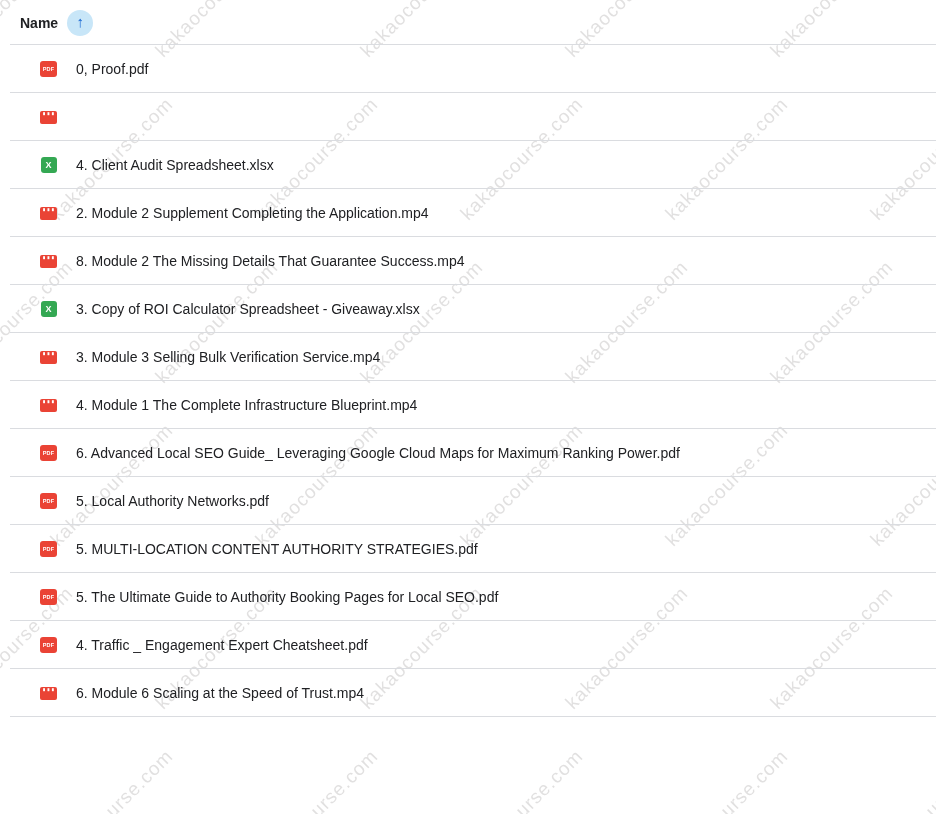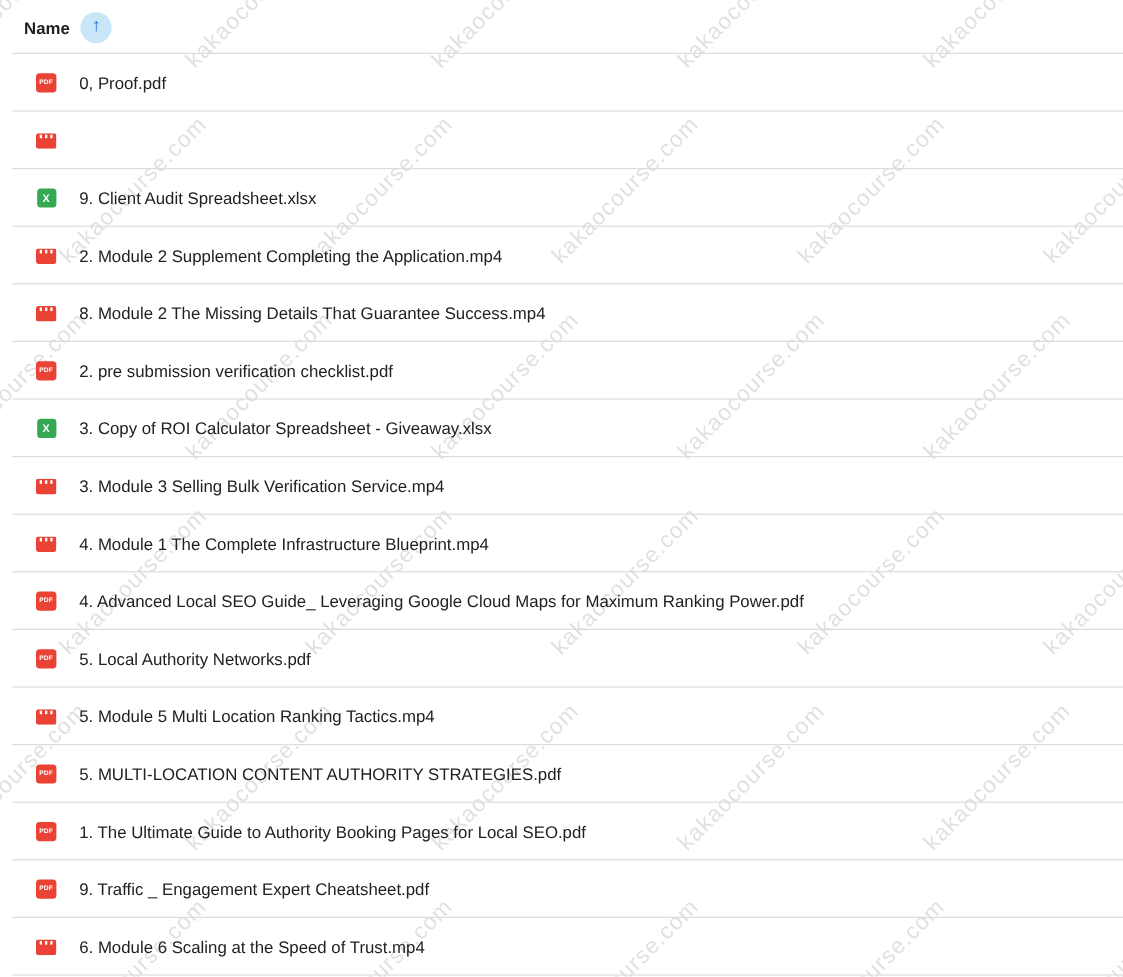--- a/index.html
+++ b/index.html
@@ -26,21 +26,21 @@
 
   
   .list-header{height:45px;display:flex;align-items:center;padding-left:20px;position:relative;}
   .list-header::after{content:"";position:absolute;left:10px;right:0;bottom:0;height:1px;background:var(--divider);}
   .col-name{font-size:14px;font-weight:700;color:var(--text);cursor:pointer;}
   .sort-btn{width:26px;height:26px;border-radius:50%;border:none;background:var(--sort-circle);
     margin-left:9px;display:flex;align-items:center;justify-content:center;cursor:pointer;padding:0;}
   .sort-arrow{color:var(--sort-arrow);font-size:15px;font-weight:700;line-height:1;transform:translateY(-1px);}
 
   
-  .row{height:48px;display:flex;align-items:center;padding-left:30px;position:relative;cursor:pointer;background:transparent;}
+  .row{height:48px;display:flex;align-items:center;padding-left:40px;position:relative;cursor:pointer;background:transparent;}
   .row::after{content:"";position:absolute;left:10px;right:0;bottom:0;height:1px;background:var(--divider);}
   .icon-wrap{width:17px;display:flex;align-items:center;justify-content:center;flex:0 0 17px;}
   .badge{display:flex;align-items:center;justify-content:center;border-radius:3px;color:#fff;font-weight:700;}
   .badge.pdf{width:17px;height:16px;background:var(--icon-red);font-size:5.5px;letter-spacing:.2px;}
   .badge.sheet{width:16px;height:16px;background:var(--icon-green);font-size:9px;}
   .fname{margin-left:19px;font-size:14px;color:var(--text);white-space:nowrap;}
 </style>
 </head>
 <body>
 
@@ -101,21 +101,21 @@
               <rect x="7.5" y="1.2" width="1.9" height="3" fill="#ffffff"></rect>
               <rect x="11.9" y="1.2" width="1.9" height="3" fill="#ffffff"></rect>
             </svg>
           </span>
   </div>
 
   <div class="row">
     <span class="icon-wrap">
             <span class="badge sheet">X</span>
           </span>
-    <span class="fname">9. Client Audit Spreadsheet.xlsx</span>
+    <span class="fname">4. Client Audit Spreadsheet.xlsx</span>
   </div>
 
   <div class="row">
     <span class="icon-wrap">
             <svg width="17" height="13" viewBox="0 0 17 13">
               <rect x="0" y="0" width="17" height="13" rx="2" fill="#ea4335"></rect>
               <rect x="3.1" y="1.2" width="1.9" height="3" fill="#ffffff"></rect>
               <rect x="7.5" y="1.2" width="1.9" height="3" fill="#ffffff"></rect>
               <rect x="11.9" y="1.2" width="1.9" height="3" fill="#ffffff"></rect>
             </svg>
@@ -128,26 +128,20 @@
             <svg width="17" height="13" viewBox="0 0 17 13">
               <rect x="0" y="0" width="17" height="13" rx="2" fill="#ea4335"></rect>
               <rect x="3.1" y="1.2" width="1.9" height="3" fill="#ffffff"></rect>
               <rect x="7.5" y="1.2" width="1.9" height="3" fill="#ffffff"></rect>
               <rect x="11.9" y="1.2" width="1.9" height="3" fill="#ffffff"></rect>
             </svg>
           </span>
     <span class="fname">8. Module 2 The Missing Details That Guarantee Success.mp4</span>
   </div>
 
-  <div class="row">
-    <span class="icon-wrap">
-            <span class="badge pdf">PDF</span>
-          </span>
-    <span class="fname">2. pre submission verification checklist.pdf</span>
-  </div>
 
   <div class="row">
     <span class="icon-wrap">
             <span class="badge sheet">X</span>
           </span>
     <span class="fname">3. Copy of ROI Calculator Spreadsheet - Giveaway.xlsx</span>
   </div>
 
   <div class="row">
     <span class="icon-wrap">
@@ -170,61 +164,50 @@
               <rect x="11.9" y="1.2" width="1.9" height="3" fill="#ffffff"></rect>
             </svg>
           </span>
     <span class="fname">4. Module 1 The Complete Infrastructure Blueprint.mp4</span>
   </div>
 
   <div class="row">
     <span class="icon-wrap">
             <span class="badge pdf">PDF</span>
           </span>
-    <span class="fname">4. Advanced Local SEO Guide_ Leveraging Google Cloud Maps for Maximum Ranking Power.pdf</span>
+    <span class="fname">6. Advanced Local SEO Guide_ Leveraging Google Cloud Maps for Maximum Ranking Power.pdf</span>
   </div>
 
   <div class="row">
     <span class="icon-wrap">
             <span class="badge pdf">PDF</span>
           </span>
     <span class="fname">5. Local Authority Networks.pdf</span>
   </div>
 
-  <div class="row">
-    <span class="icon-wrap">
-            <svg width="17" height="13" viewBox="0 0 17 13">
-              <rect x="0" y="0" width="17" height="13" rx="2" fill="#ea4335"></rect>
-              <rect x="3.1" y="1.2" width="1.9" height="3" fill="#ffffff"></rect>
-              <rect x="7.5" y="1.2" width="1.9" height="3" fill="#ffffff"></rect>
-              <rect x="11.9" y="1.2" width="1.9" height="3" fill="#ffffff"></rect>
-            </svg>
-          </span>
-    <span class="fname">5. Module 5 Multi Location Ranking Tactics.mp4</span>
-  </div>
 
   <div class="row">
     <span class="icon-wrap">
             <span class="badge pdf">PDF</span>
           </span>
     <span class="fname">5. MULTI-LOCATION CONTENT AUTHORITY STRATEGIES.pdf</span>
   </div>
 
   <div class="row">
     <span class="icon-wrap">
             <span class="badge pdf">PDF</span>
           </span>
-    <span class="fname">1. The Ultimate Guide to Authority Booking Pages for Local SEO.pdf</span>
-  </div>
-
-  <div class="row">
-    <span class="icon-wrap">
-            <span class="badge pdf">PDF</span>
-          </span>
-    <span class="fname">9. Traffic _ Engagement Expert Cheatsheet.pdf</span>
+    <span class="fname">5. The Ultimate Guide to Authority Booking Pages for Local SEO.pdf</span>
+  </div>
+
+  <div class="row">
+    <span class="icon-wrap">
+            <span class="badge pdf">PDF</span>
+          </span>
+    <span class="fname">4. Traffic _ Engagement Expert Cheatsheet.pdf</span>
   </div>
 
   <div class="row">
     <span class="icon-wrap">
             <svg width="17" height="13" viewBox="0 0 17 13">
               <rect x="0" y="0" width="17" height="13" rx="2" fill="#ea4335"></rect>
               <rect x="3.1" y="1.2" width="1.9" height="3" fill="#ffffff"></rect>
               <rect x="7.5" y="1.2" width="1.9" height="3" fill="#ffffff"></rect>
               <rect x="11.9" y="1.2" width="1.9" height="3" fill="#ffffff"></rect>
             </svg>

